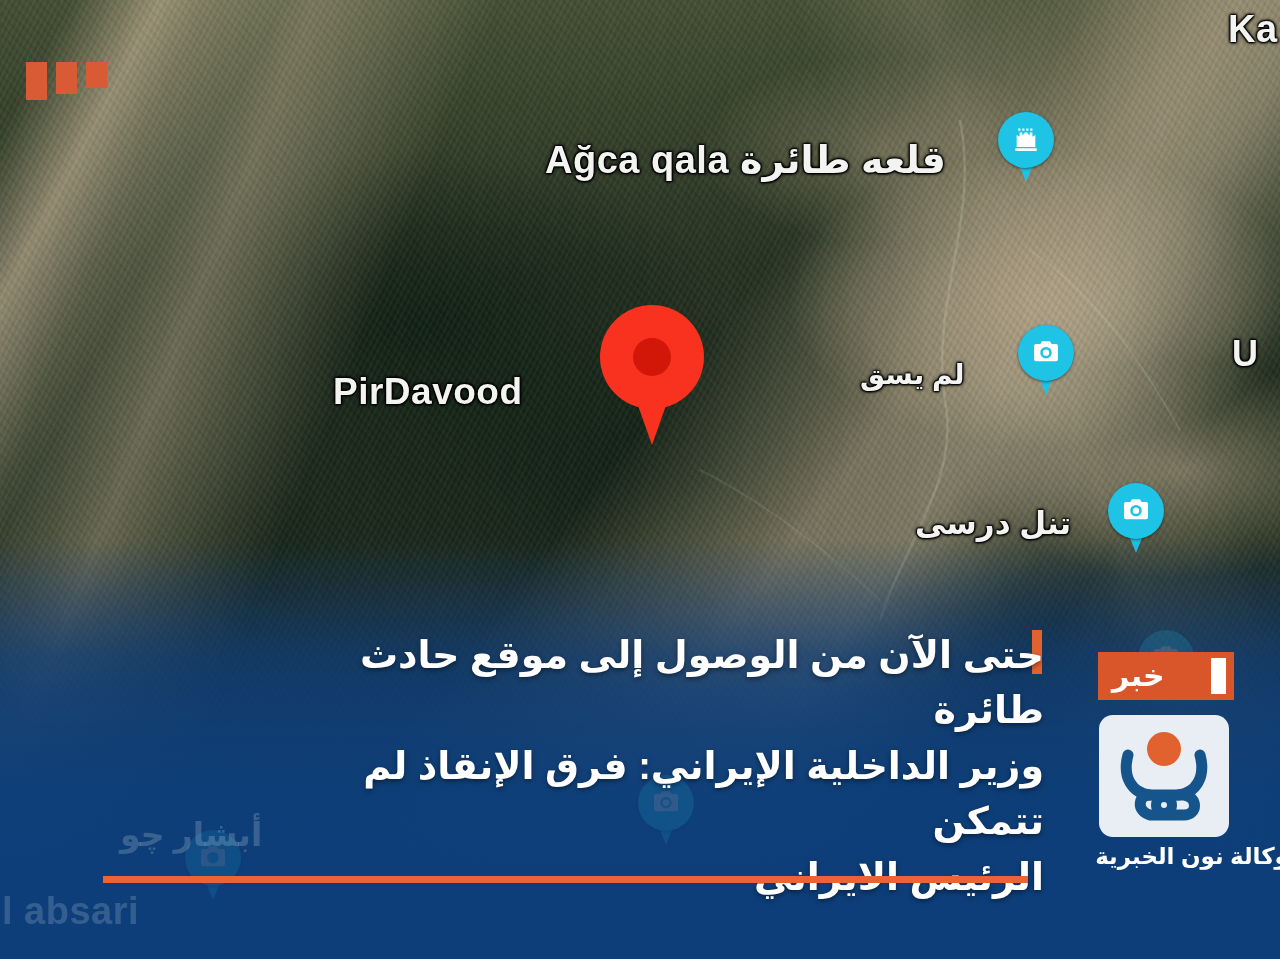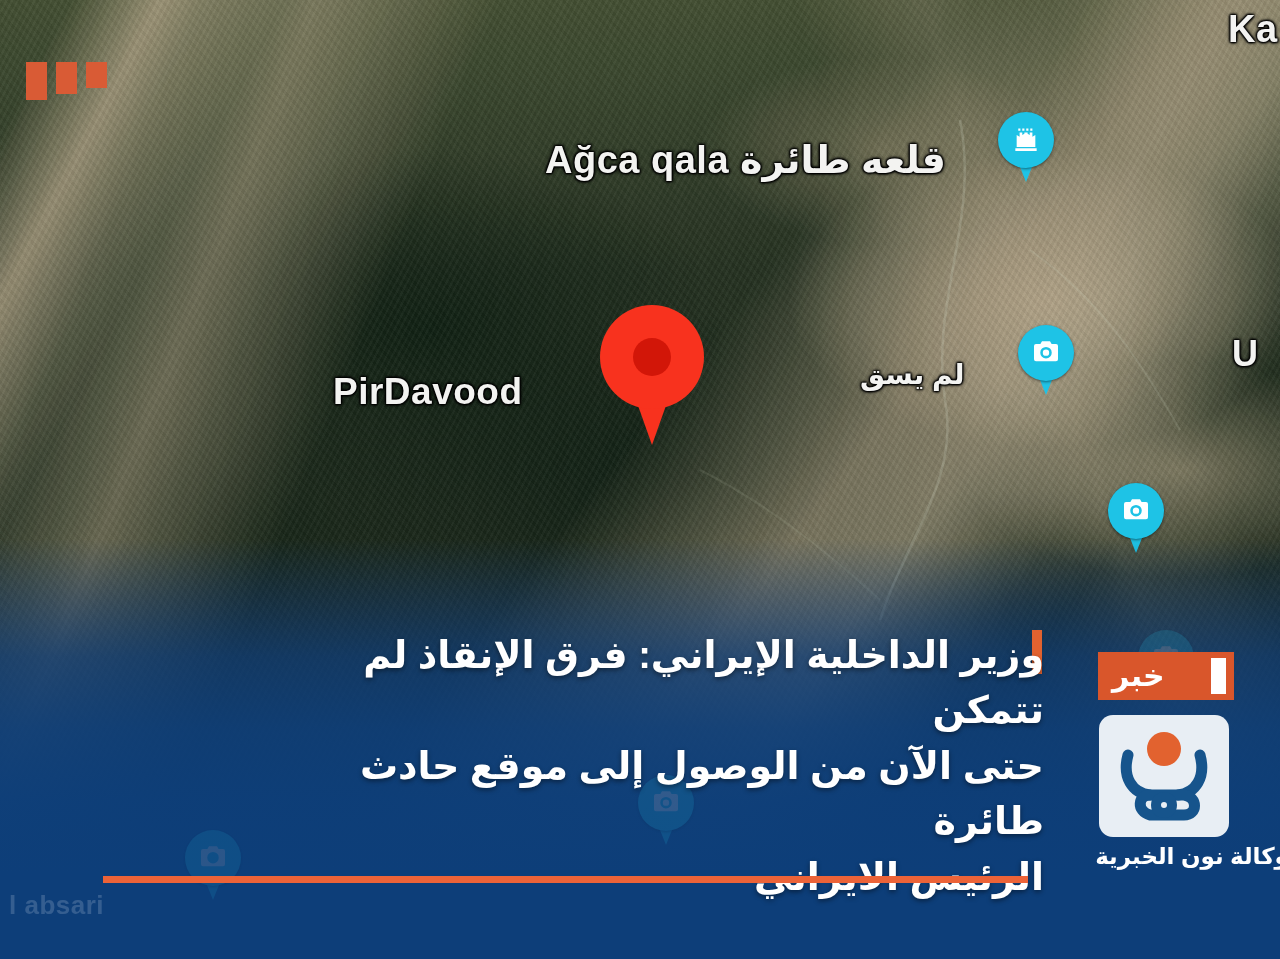--- a/index.html
+++ b/index.html
@@ -69,21 +69,21 @@
     letter-spacing: .5px;
   }
   #lbl-agcaqala { left: 545px; top: 138px; font-size: 38px; }
   #lbl-pirdavood { left: 333px; top: 355px; font-size: 37px; margin-top: 16px; }
   #lbl-lamyosq   { left: 860px; top: 358px; font-size: 28px; direction: rtl; }
   #lbl-tunnel    { left: 915px; top: 505px; font-size: 31px; direction: rtl; }
   #lbl-ka        { left: 1228px; top: 8px;  font-size: 38px; }
   #lbl-u         { left: 1232px; top: 333px; font-size: 36px; }
   #lbl-abshar    { left: 120px; top: 815px; font-size: 33px; direction: rtl;
                    color: rgba(214,226,240,.22); text-shadow: none; }
-  #lbl-absari    { left: 9px;  top: 890px; font-size: 26px;
+  #lbl-absari    { left: 2px;  top: 890px; font-size: 38px;
                    color: rgba(214,226,240,.20); text-shadow: none; }
 
   
   .pin { position: absolute; width: 56px; height: 72px; }
   .pin .head {
     position: absolute; left: 0; top: 0;
     width: 56px; height: 56px; border-radius: 50%;
     background: #1ec3e6;
     box-shadow: 0 1px 3px rgba(0,0,0,.5);
   }
@@ -211,20 +211,21 @@
     <path d="M960 120 C 980 220, 930 300, 945 400 C 960 480, 905 540, 880 620" fill="none" stroke="#cdd6c2" stroke-width="2.5" opacity=".55"></path>
     <path d="M1030 250 C 1100 300, 1140 360, 1180 430" fill="none" stroke="#cdd6c2" stroke-width="2" opacity=".4"></path>
     <path d="M700 470 C 760 500, 820 545, 880 600" fill="none" stroke="#b9c4ad" stroke-width="2" opacity=".35"></path>
   </svg>
 
   <div class="map-label" id="lbl-ka">Ka</div>
   <div class="map-label" id="lbl-agcaqala">Ağca qala قلعه طائرة</div>
   <div class="map-label" id="lbl-pirdavood">PirDavood</div>
   <div class="map-label" id="lbl-lamyosq">لم يسق</div>
   <div class="map-label" id="lbl-u">U</div>
+  <div class="map-label" id="lbl-tunnel">تنل درسی</div>
 
   <div class="pin" id="pin-agcaqala">
     <div class="tail"></div>
       <div class="head"></div>
     <svg viewBox="0 0 24 24" fill="#ffffff">
         <path d="M4 21h16v-2H4v2zM5 18h14V9l-2.2 1.4V7.2h-2V9l-1.6-1V7.2h-2.4V8L9.2 9V7.2h-2v3.2L5 9v9zM6.2 4.2h1.6v1.6H6.2V4.2zm3 0h1.6v1.6H9.2V4.2zm3 0h1.6v1.6h-1.6V4.2zm3 0h1.6v1.6h-1.6V4.2z"></path>
       </svg>
   </div>
 
   <div class="pin" id="pin-lamyosq">
@@ -272,26 +273,27 @@
       </svg>
   </div>
   <div class="pin" id="pin-faded-3" style="opacity:.12">
     <div class="tail"></div>
       <div class="head"></div>
     <svg viewBox="0 0 24 24" fill="#ffffff">
         <path d="M9 4l-1.2 2H4.5A1.5 1.5 0 003 7.5v10A1.5 1.5 0 004.5 19h15a1.5 1.5 0 001.5-1.5v-10A1.5 1.5 0 0019.5 6h-3.3L15 4H9zm3 4.2a4.3 4.3 0 110 8.6 4.3 4.3 0 010-8.6zm0 1.9a2.4 2.4 0 110 4.8 2.4 2.4 0 000-4.8z"></path>
       </svg>
   </div>
 
+  <div class="map-label" id="lbl-abshar">أبشار چو</div>
   <div class="map-label" id="lbl-absari">l absari</div>
 
   <div id="headline-tick"></div>
   <div id="headline">
+    <span class="hline">حتى الآن من الوصول إلى موقع حادث طائرة</span>
     <span class="hline">وزير الداخلية الإيراني: فرق الإنقاذ لم تتمكن</span>
-    <span class="hline">حتى الآن من الوصول إلى موقع حادث طائرة</span>
     <span class="hline">الرئيس الايراني</span>
   </div>
 
   <div id="rule"></div>
 
   <div id="badge-news">
     <span class="badge-text">خبر</span>
     <span class="badge-bar"></span>
   </div>
 

